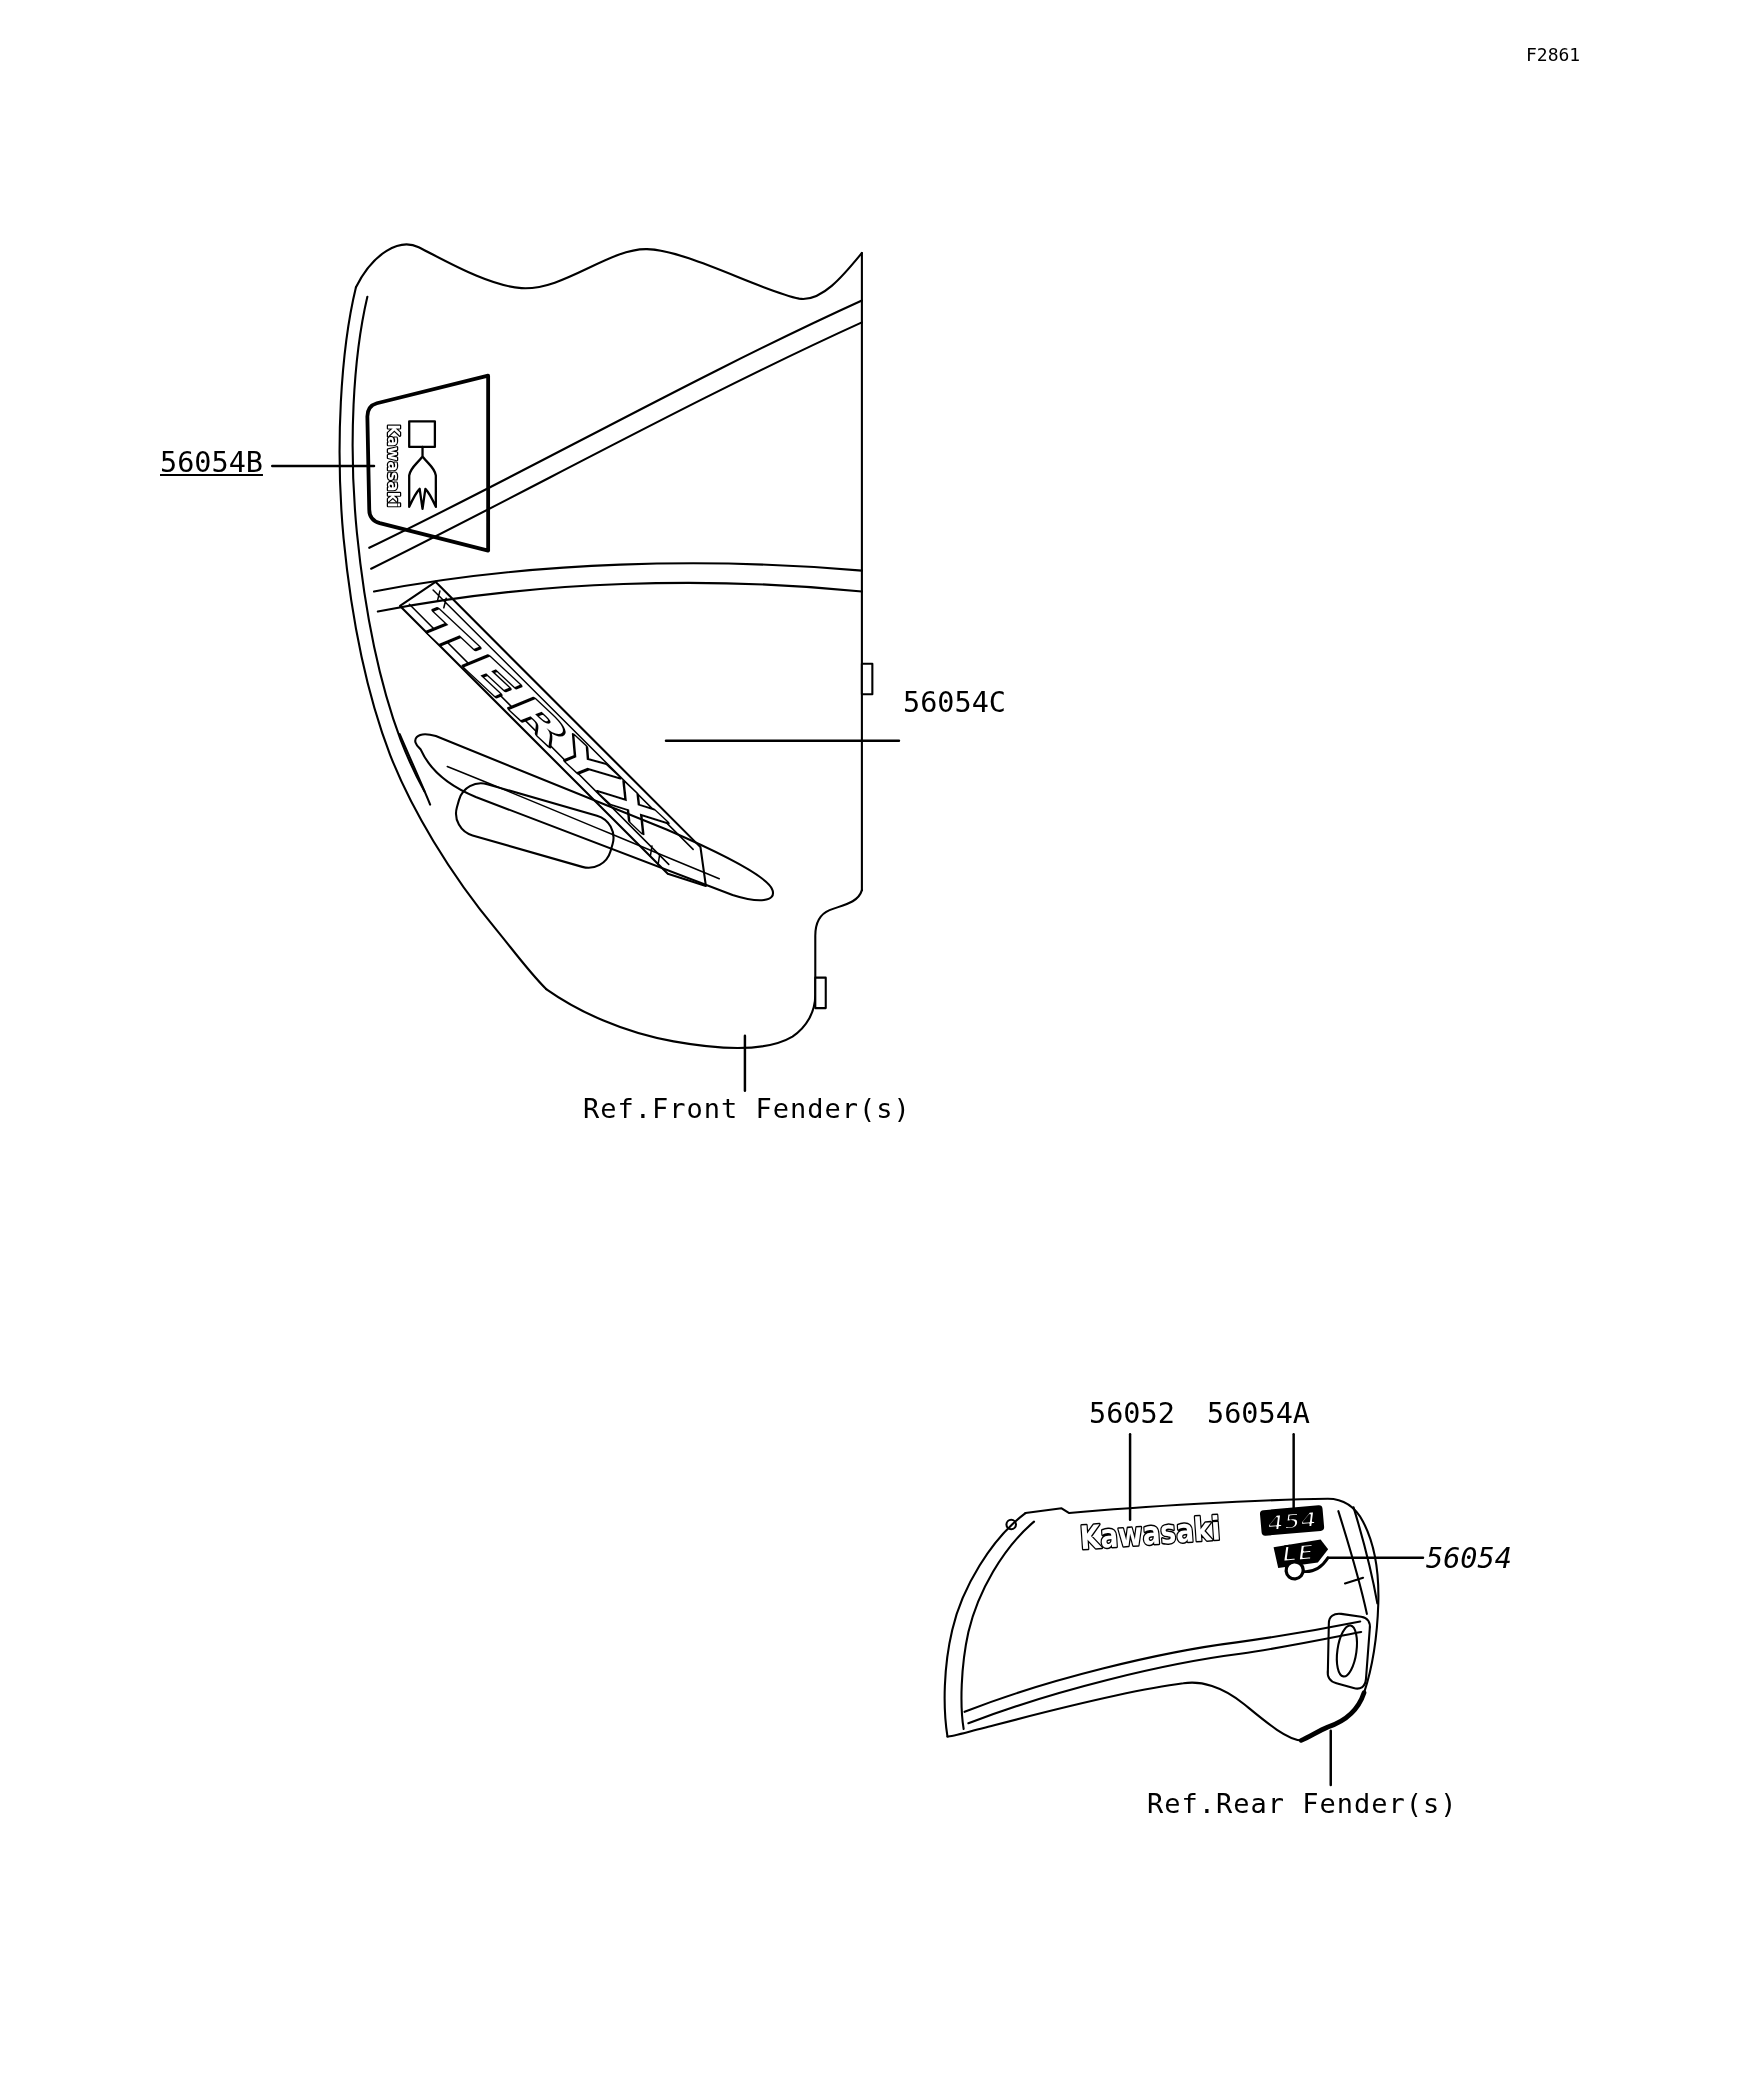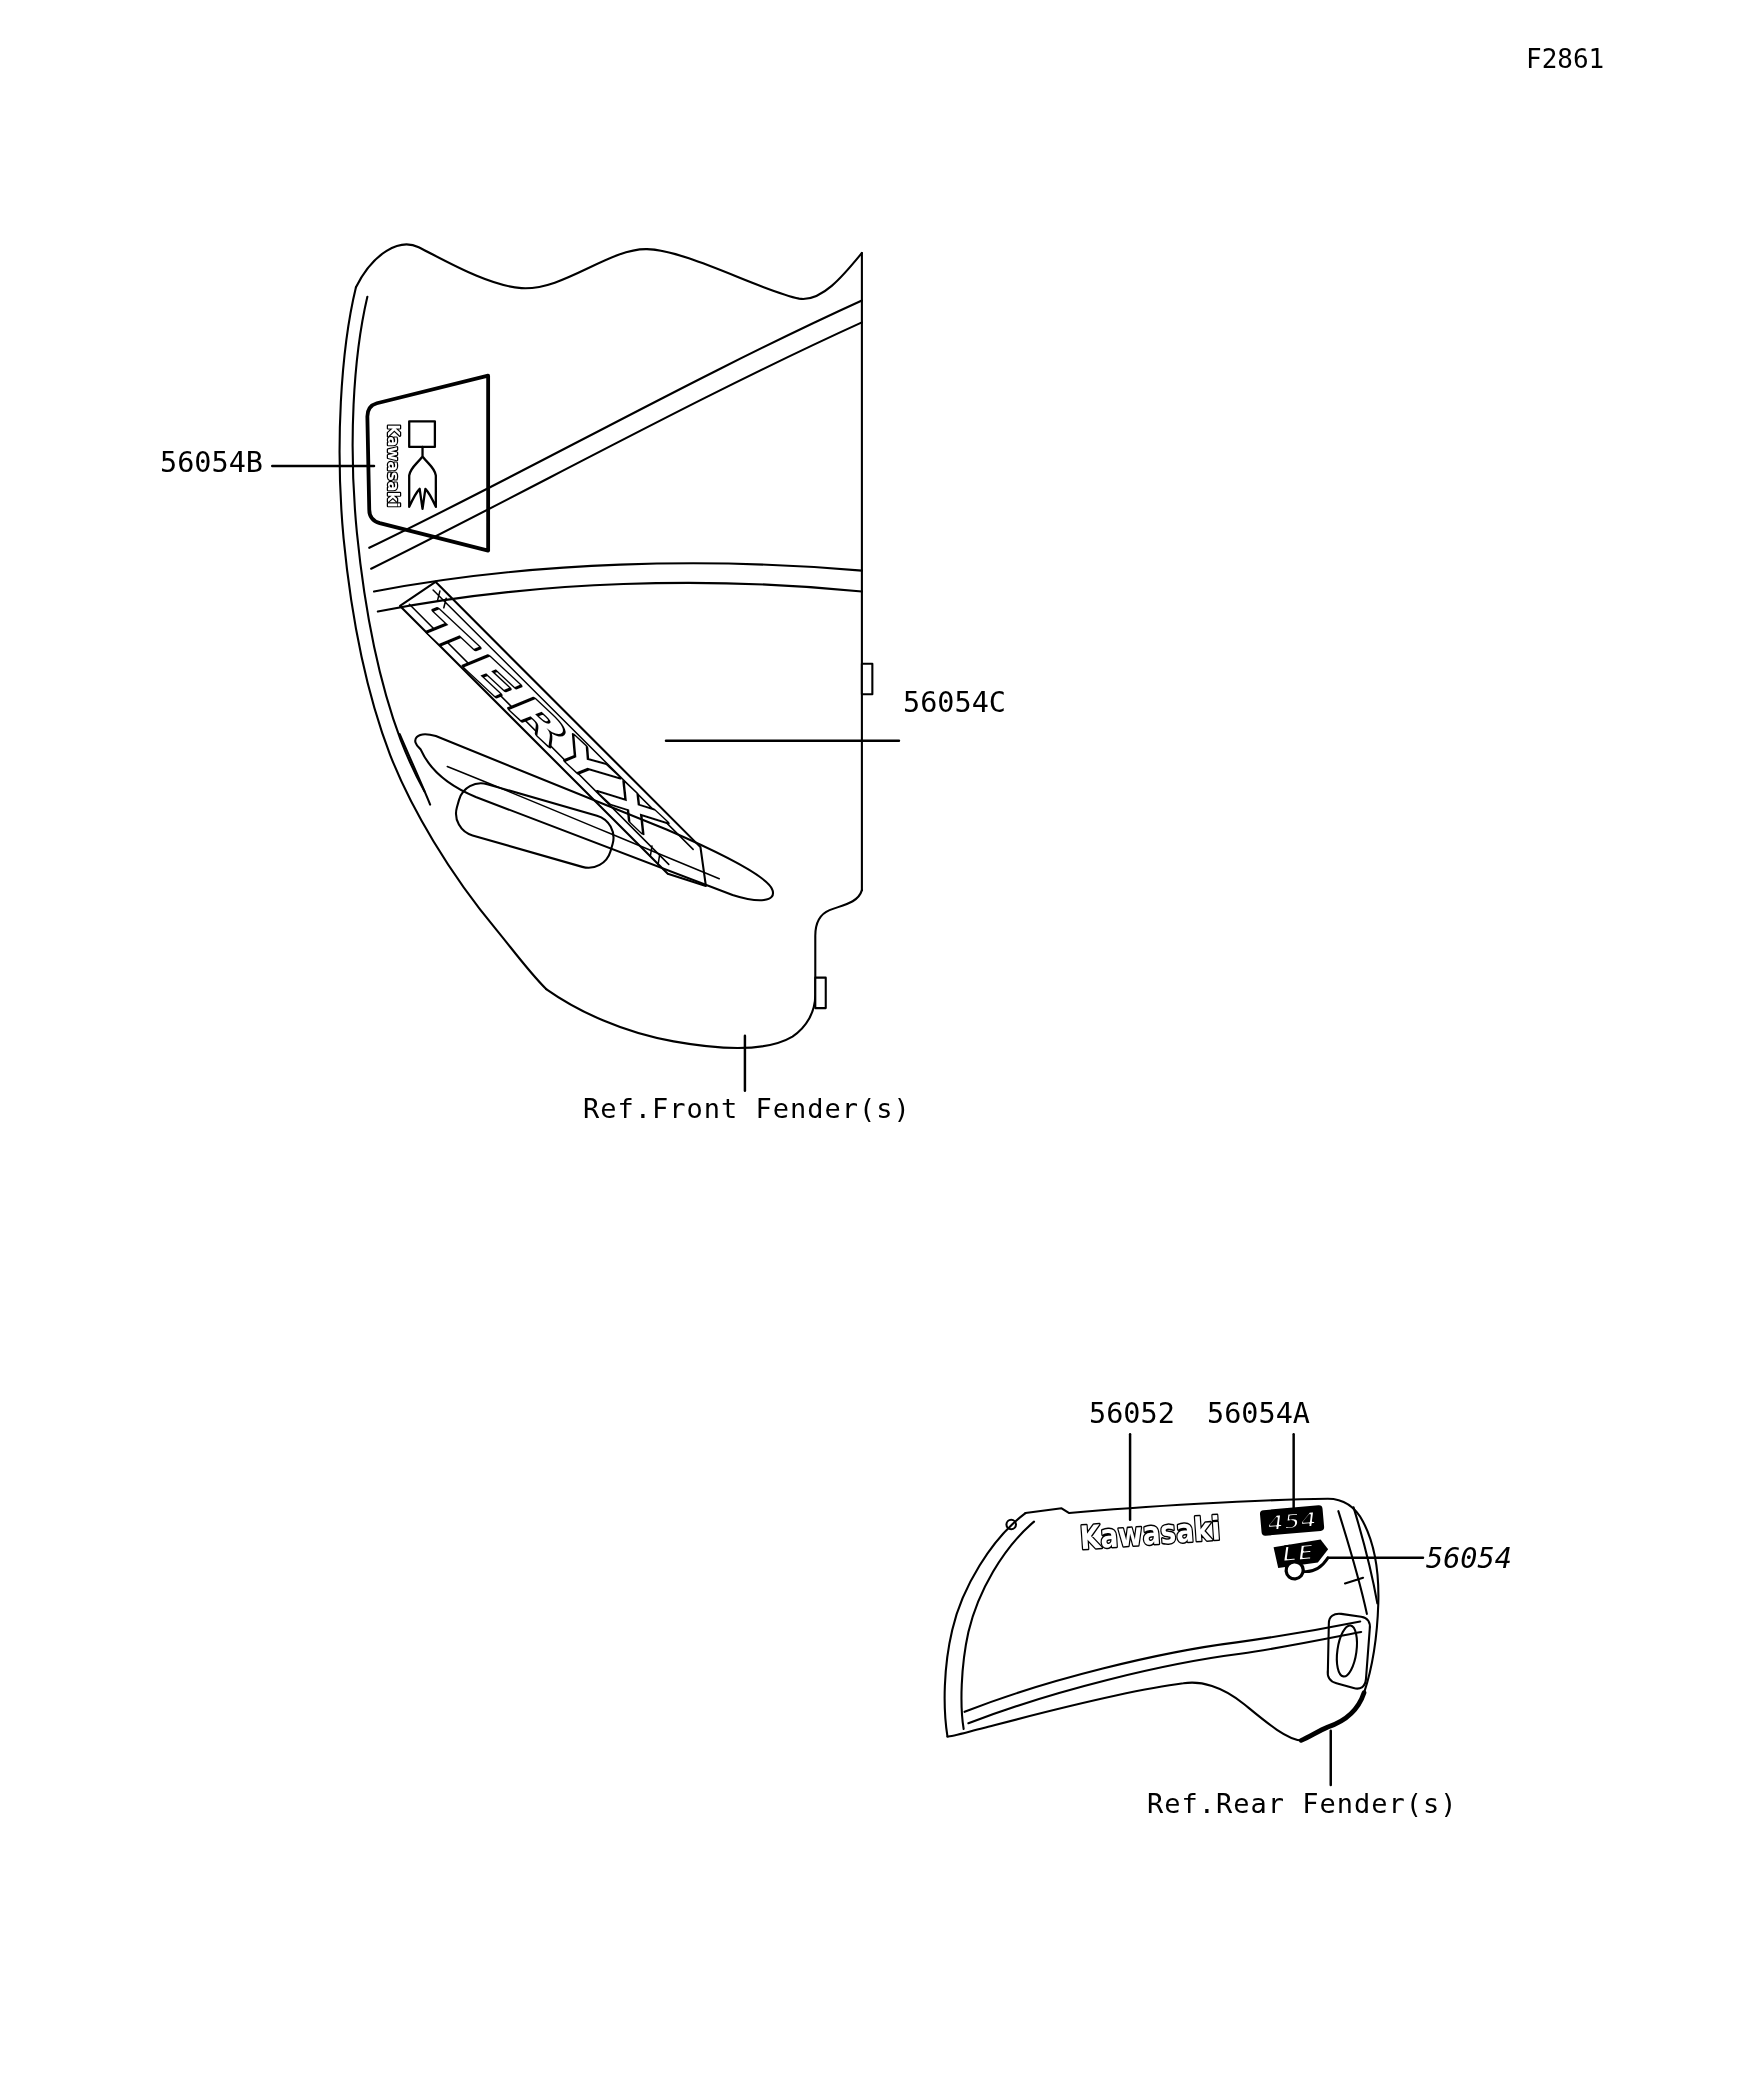--- a/index.html
+++ b/index.html
@@ -1,21 +1,21 @@
 <!DOCTYPE html>
 <html style="font-size:15px"><head>
 <meta charset="utf-8">
 <style>
   html,body{margin:0;padding:0;background:#ffffff;}
   .page{position:relative;width:1739px;height:2097px;background:#ffffff;overflow:hidden;
         font-family:"DejaVu Sans Mono","Liberation Mono",monospace;color:#000;}
   .art{position:absolute;left:0;top:0;width:1739px;height:2097px;}
   .part-label{position:absolute;font-size:28.5px;line-height:1;letter-spacing:0px;white-space:nowrap;}
   .ref-caption{position:absolute;font-size:27px;line-height:1;white-space:nowrap;letter-spacing:1px;}
-  .fig-code{position:absolute;left:1526px;top:46px;font-size:26px;line-height:1;}
+  .fig-code{position:absolute;left:1526px;top:46px;font-size:18px;line-height:1;}
   svg text.decal-outline{fill:#ffffff;stroke:#000000;paint-order:stroke;
         font-family:"DejaVu Sans","Liberation Sans",sans-serif;font-weight:bold;}
   svg text.decal-solid{fill:#ffffff;font-family:"DejaVu Sans","Liberation Sans",sans-serif;
         font-weight:bold;font-style:italic;}
 </style>
 </head>
 <body>
 
 <div class="page">
 
@@ -116,21 +116,21 @@
 
       <path stroke-width="2.6" d="M 1188 1508 L 1188 1598"></path>
       <path stroke-width="2.6" d="M 1360 1508 L 1360 1588"></path>
       <path stroke-width="2.6" d="M 1396 1638 L 1496 1638"></path>
       <path stroke-width="2.6" d="M 1399 1820 L 1399 1877"></path>
     </g>
   </svg>
 
   <div class="fig-code">F2861</div>
 
-  <div class="part-label" style="left:160px;top:449px;">56054B</div>
+  <div class="part-label" style="left:160px;top:449px;text-decoration:underline;">56054B</div>
   <div class="part-label" style="left:903px;top:689px;">56054C</div>
   <div class="part-label" style="left:1089px;top:1400px;">56052</div>
   <div class="part-label" style="left:1207px;top:1400px;">56054A</div>
   <div class="part-label" style="left:1426px;top:1545px;font-style:italic;">56054</div>
 
   <div class="ref-caption" style="left:583px;top:1095px;">Ref.Front Fender(s)</div>
   <div class="ref-caption" style="left:1147px;top:1790px;">Ref.Rear Fender(s)</div>
 
 </div>
 

